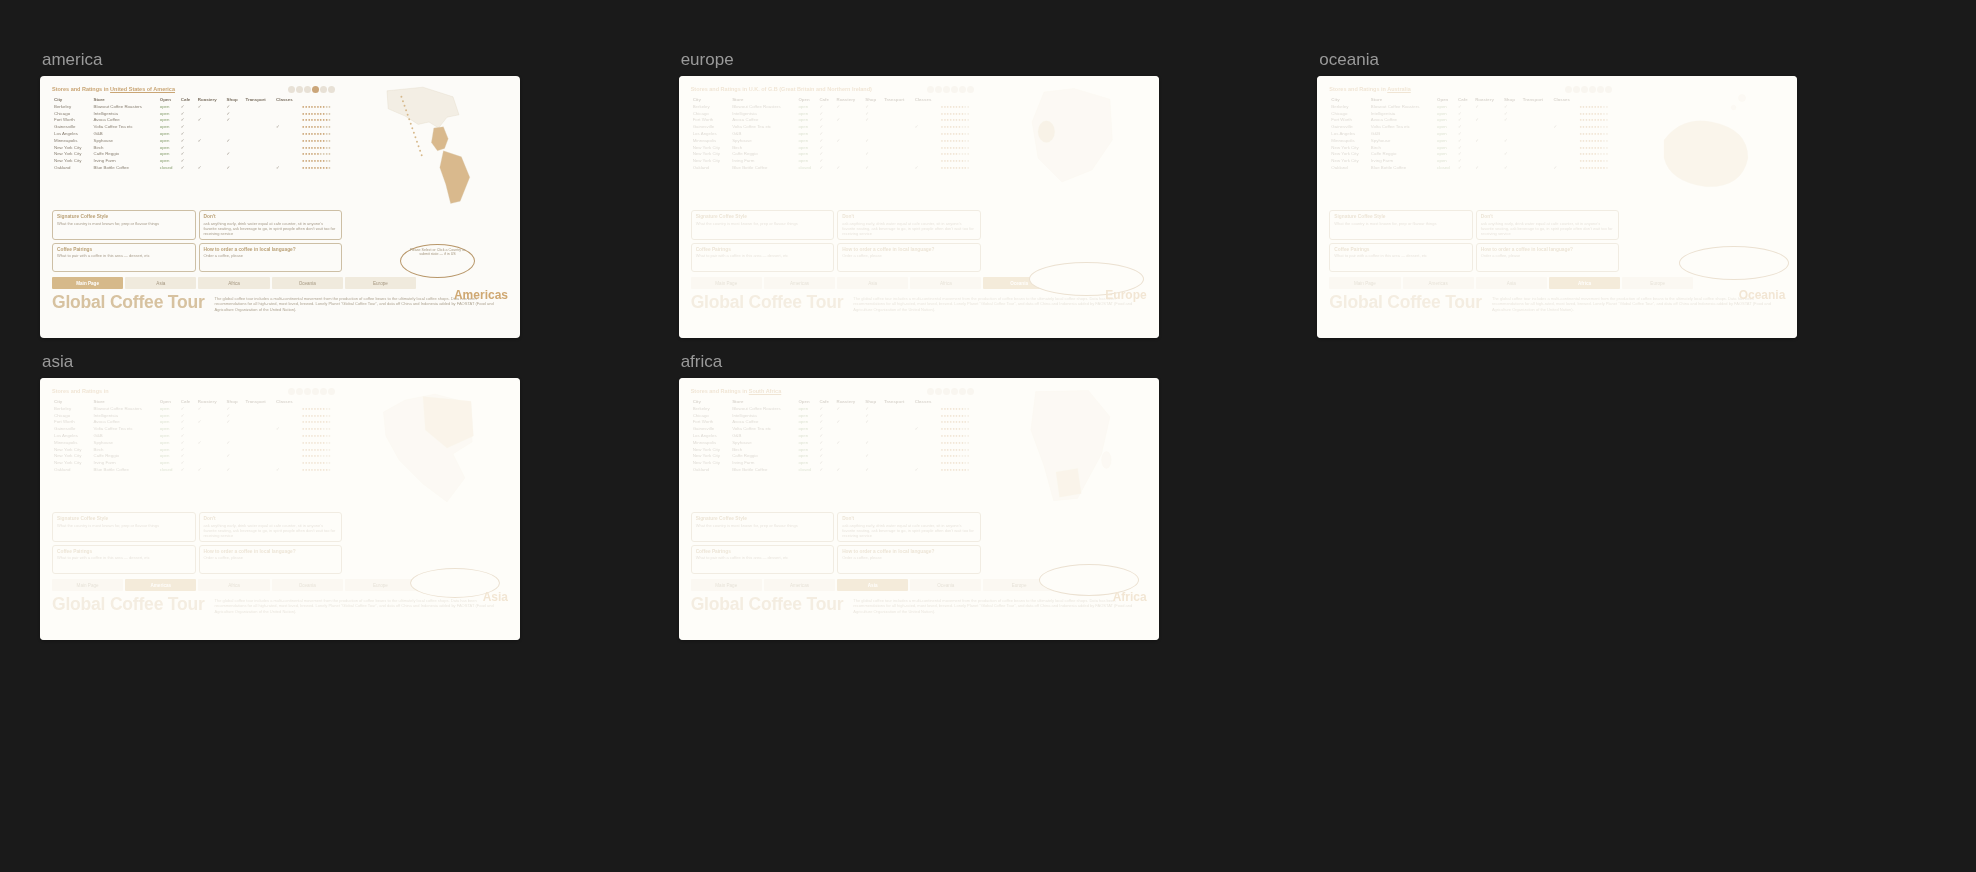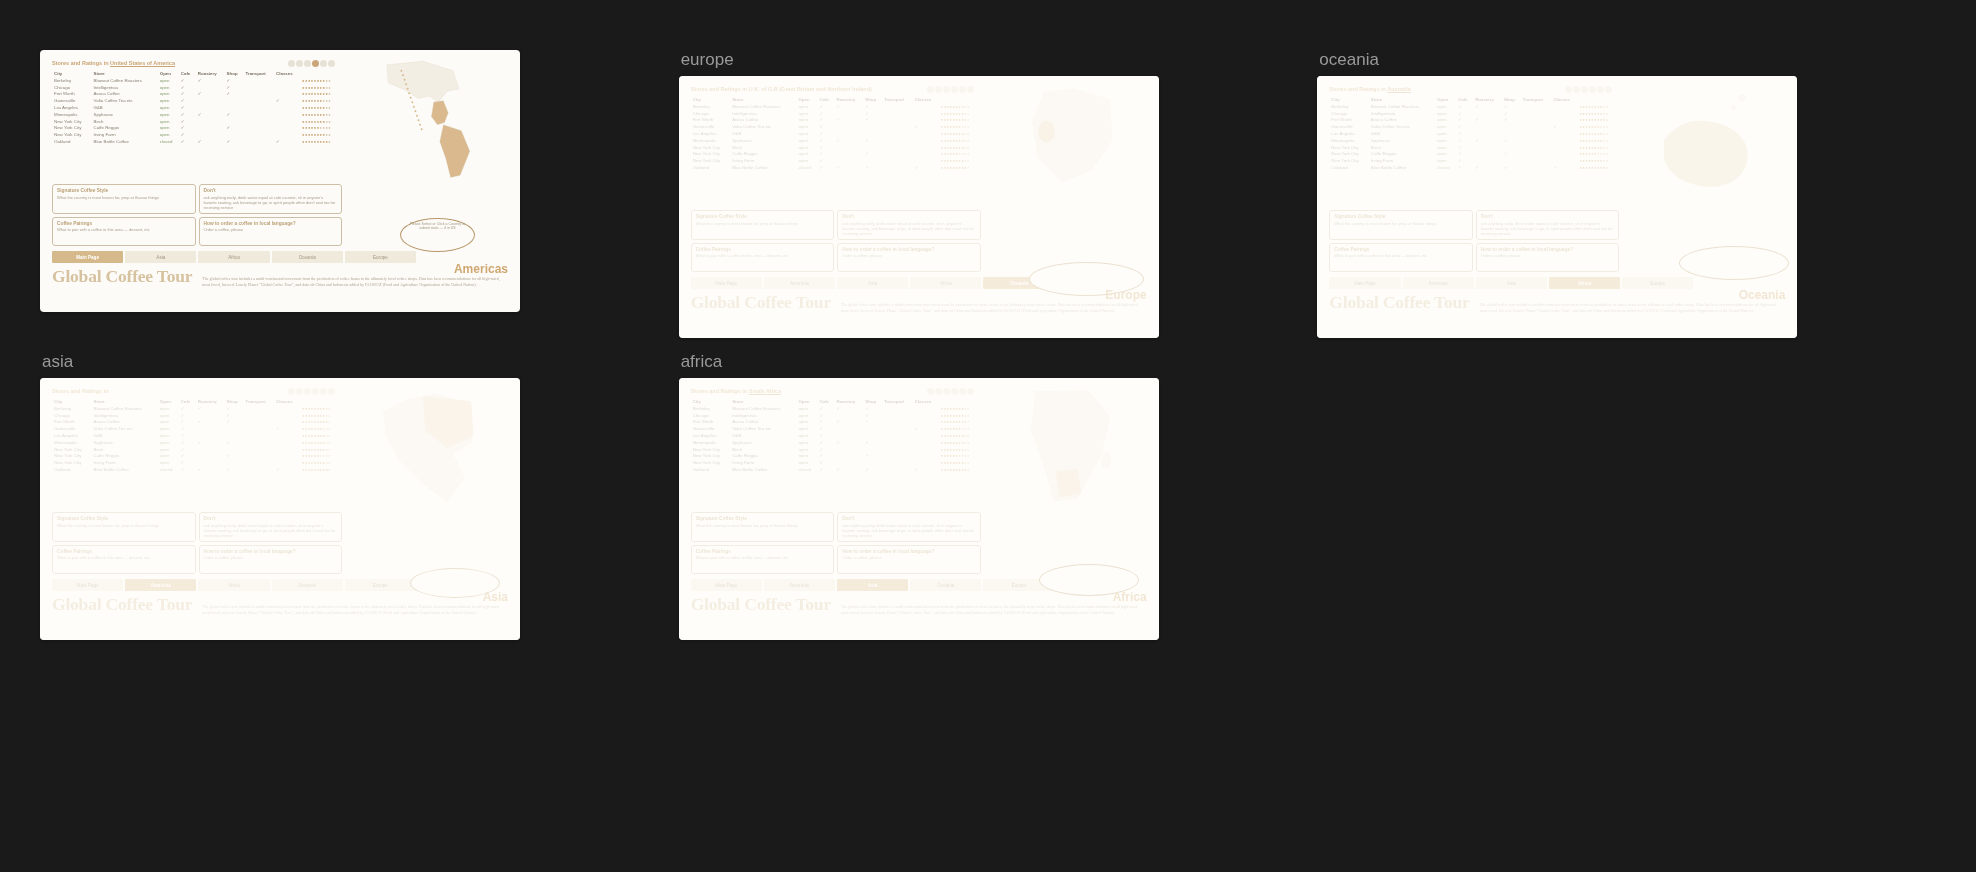--- a/index.html
+++ b/index.html
@@ -144,24 +144,23 @@
     position:absolute;
     bottom:36px;
     right:12px;
     color:#cfa872;
     font-size:12px;
     font-weight:600;
   }
   
   .foot {
     display:flex;
-    align-items:flex-end;
+    align-items:center;
     gap:10px;
     margin-top:3px;
-    font-family:Liberation Serif, serif;
   }
   .logo {
     color:#d7c2a0;
     font-weight:800;
     font-size:17.5px;
     letter-spacing:-0.2px;
     flex:0 0 auto;
   }
   .blurb {
     font-size:4px;
@@ -169,20 +168,21 @@
     line-height:1.35;
     padding-top:3px;
     max-width:360px;
   }
 </style>
 </head>
 <body>
 
 <div class="grid">
   <div class="cell">
+    <div class="label">america</div>
     <div class="thumb ">
       <div class="sort-icons">
         <span></span>
           <span></span>
           <span></span>
           <span class="on"></span>
           <span></span>
           <span></span>
       </div>
       <div class="thumb-top">

